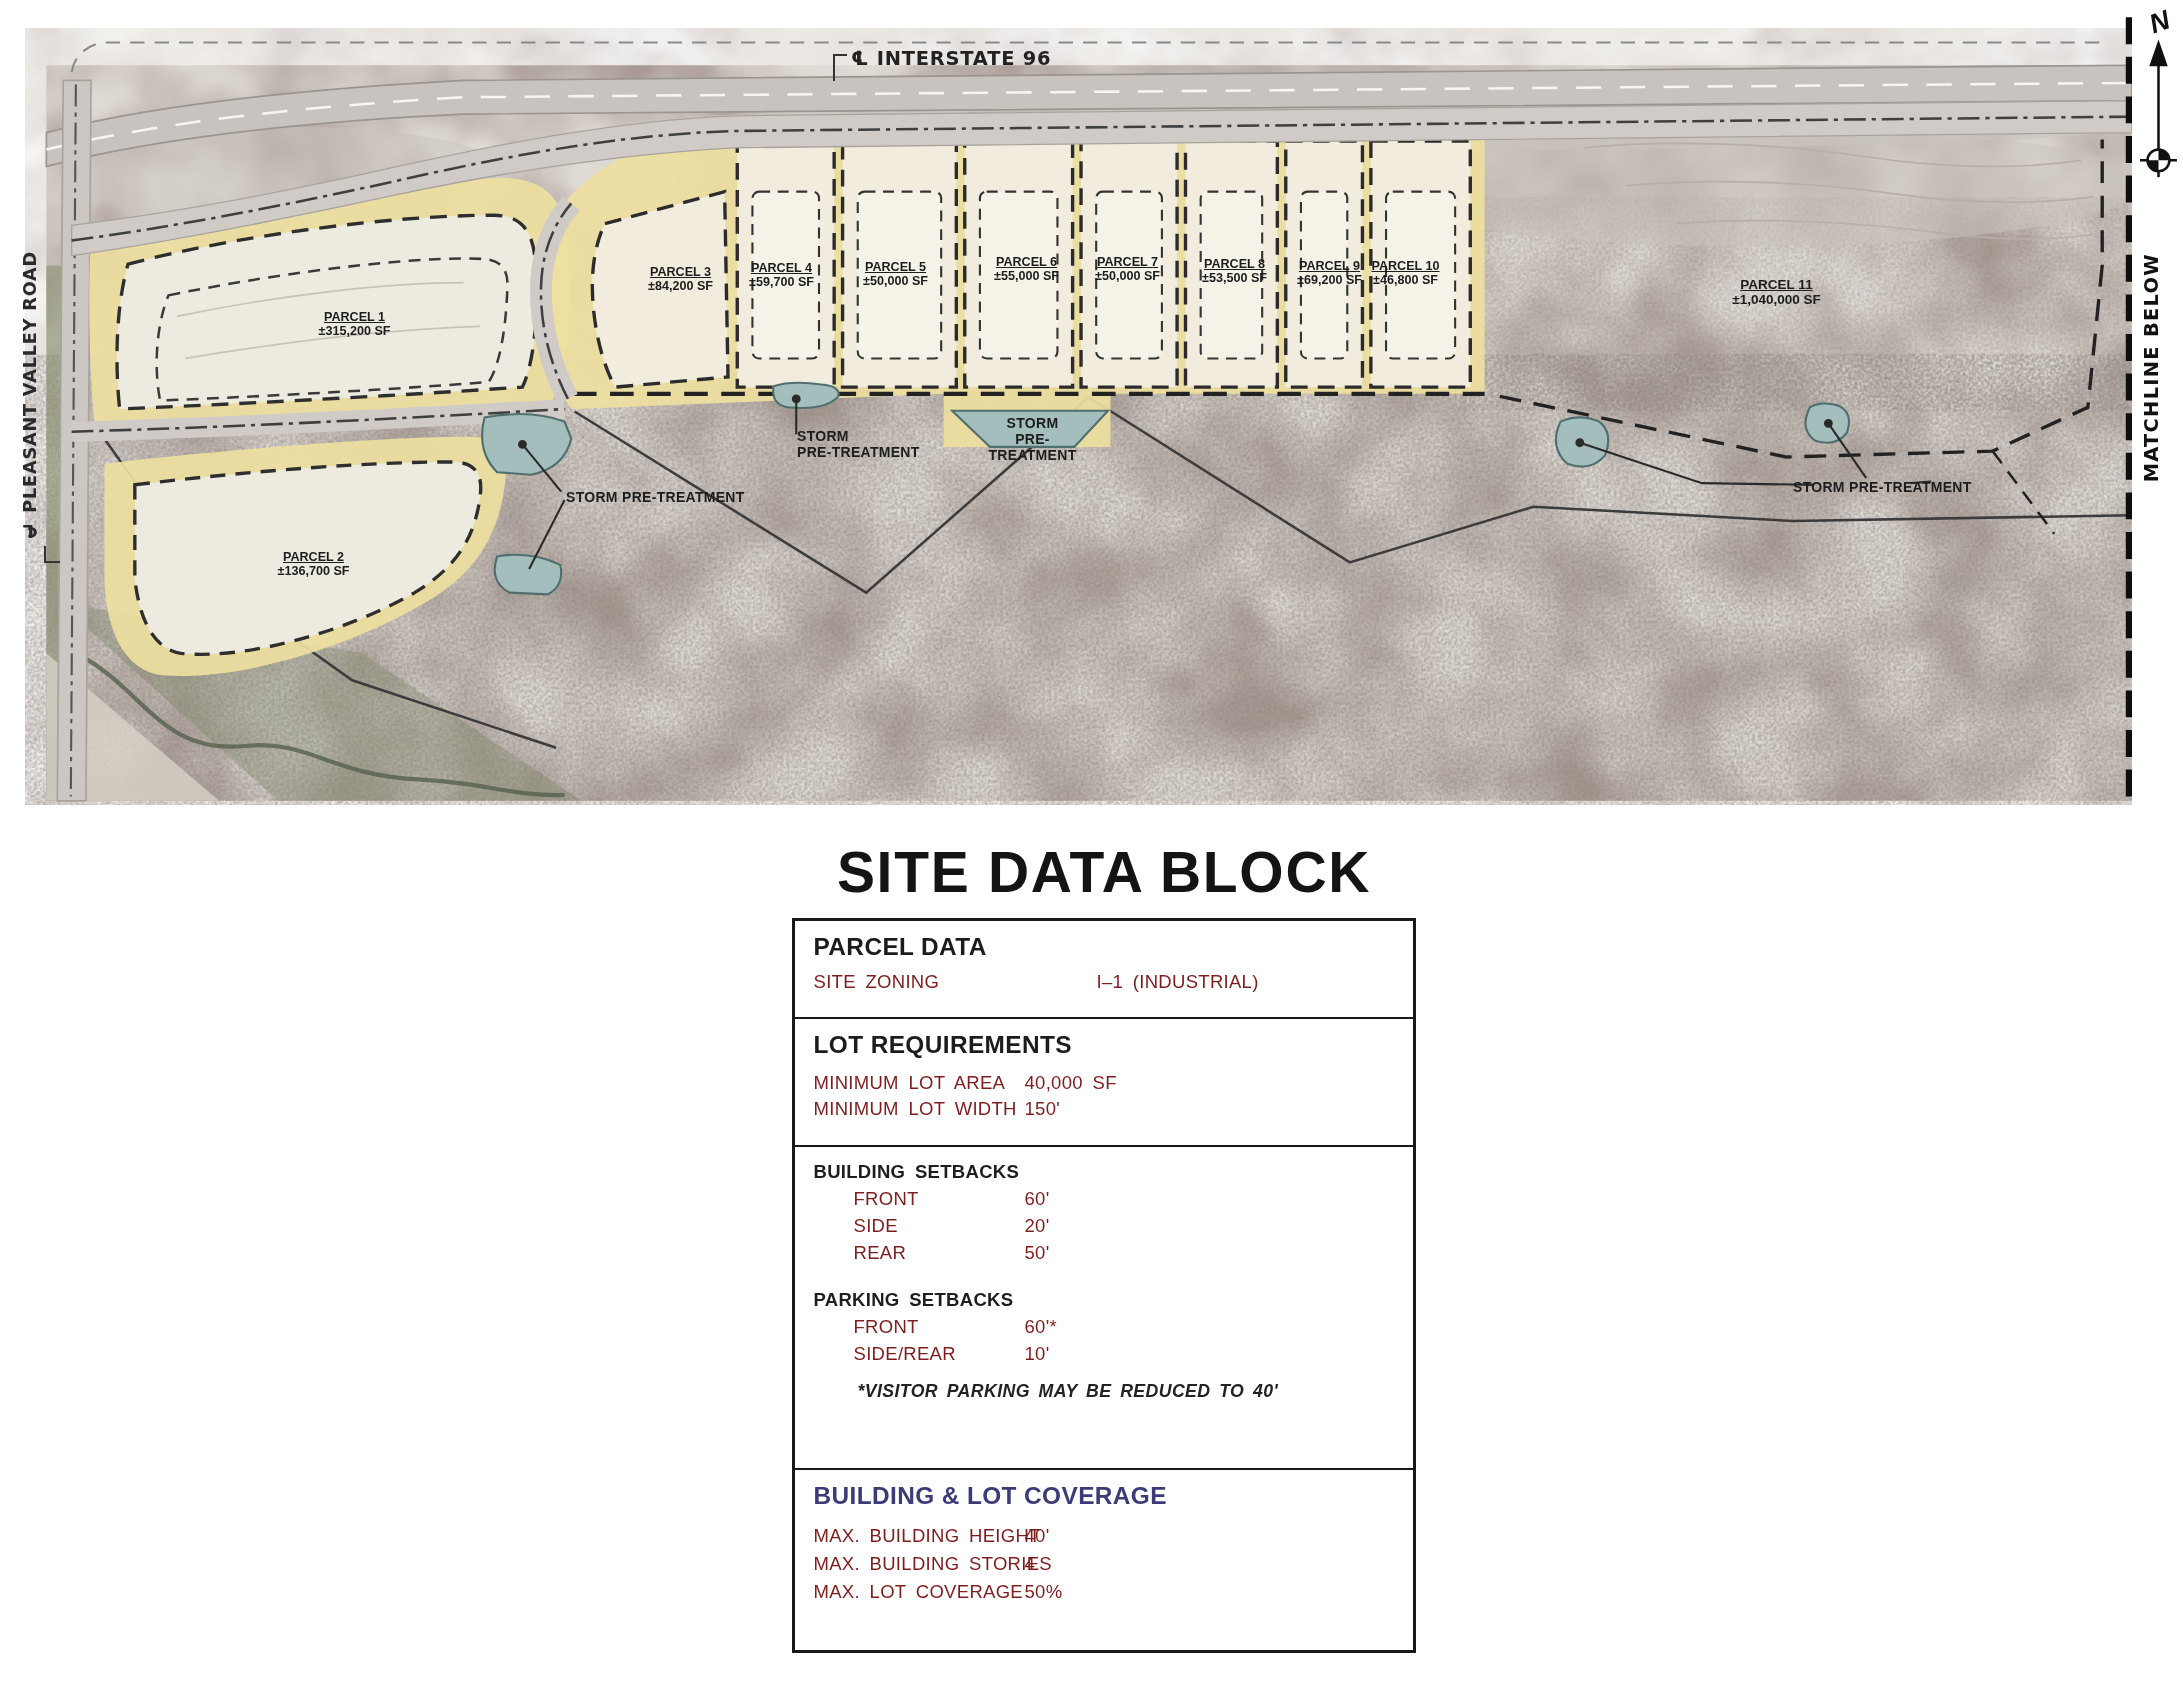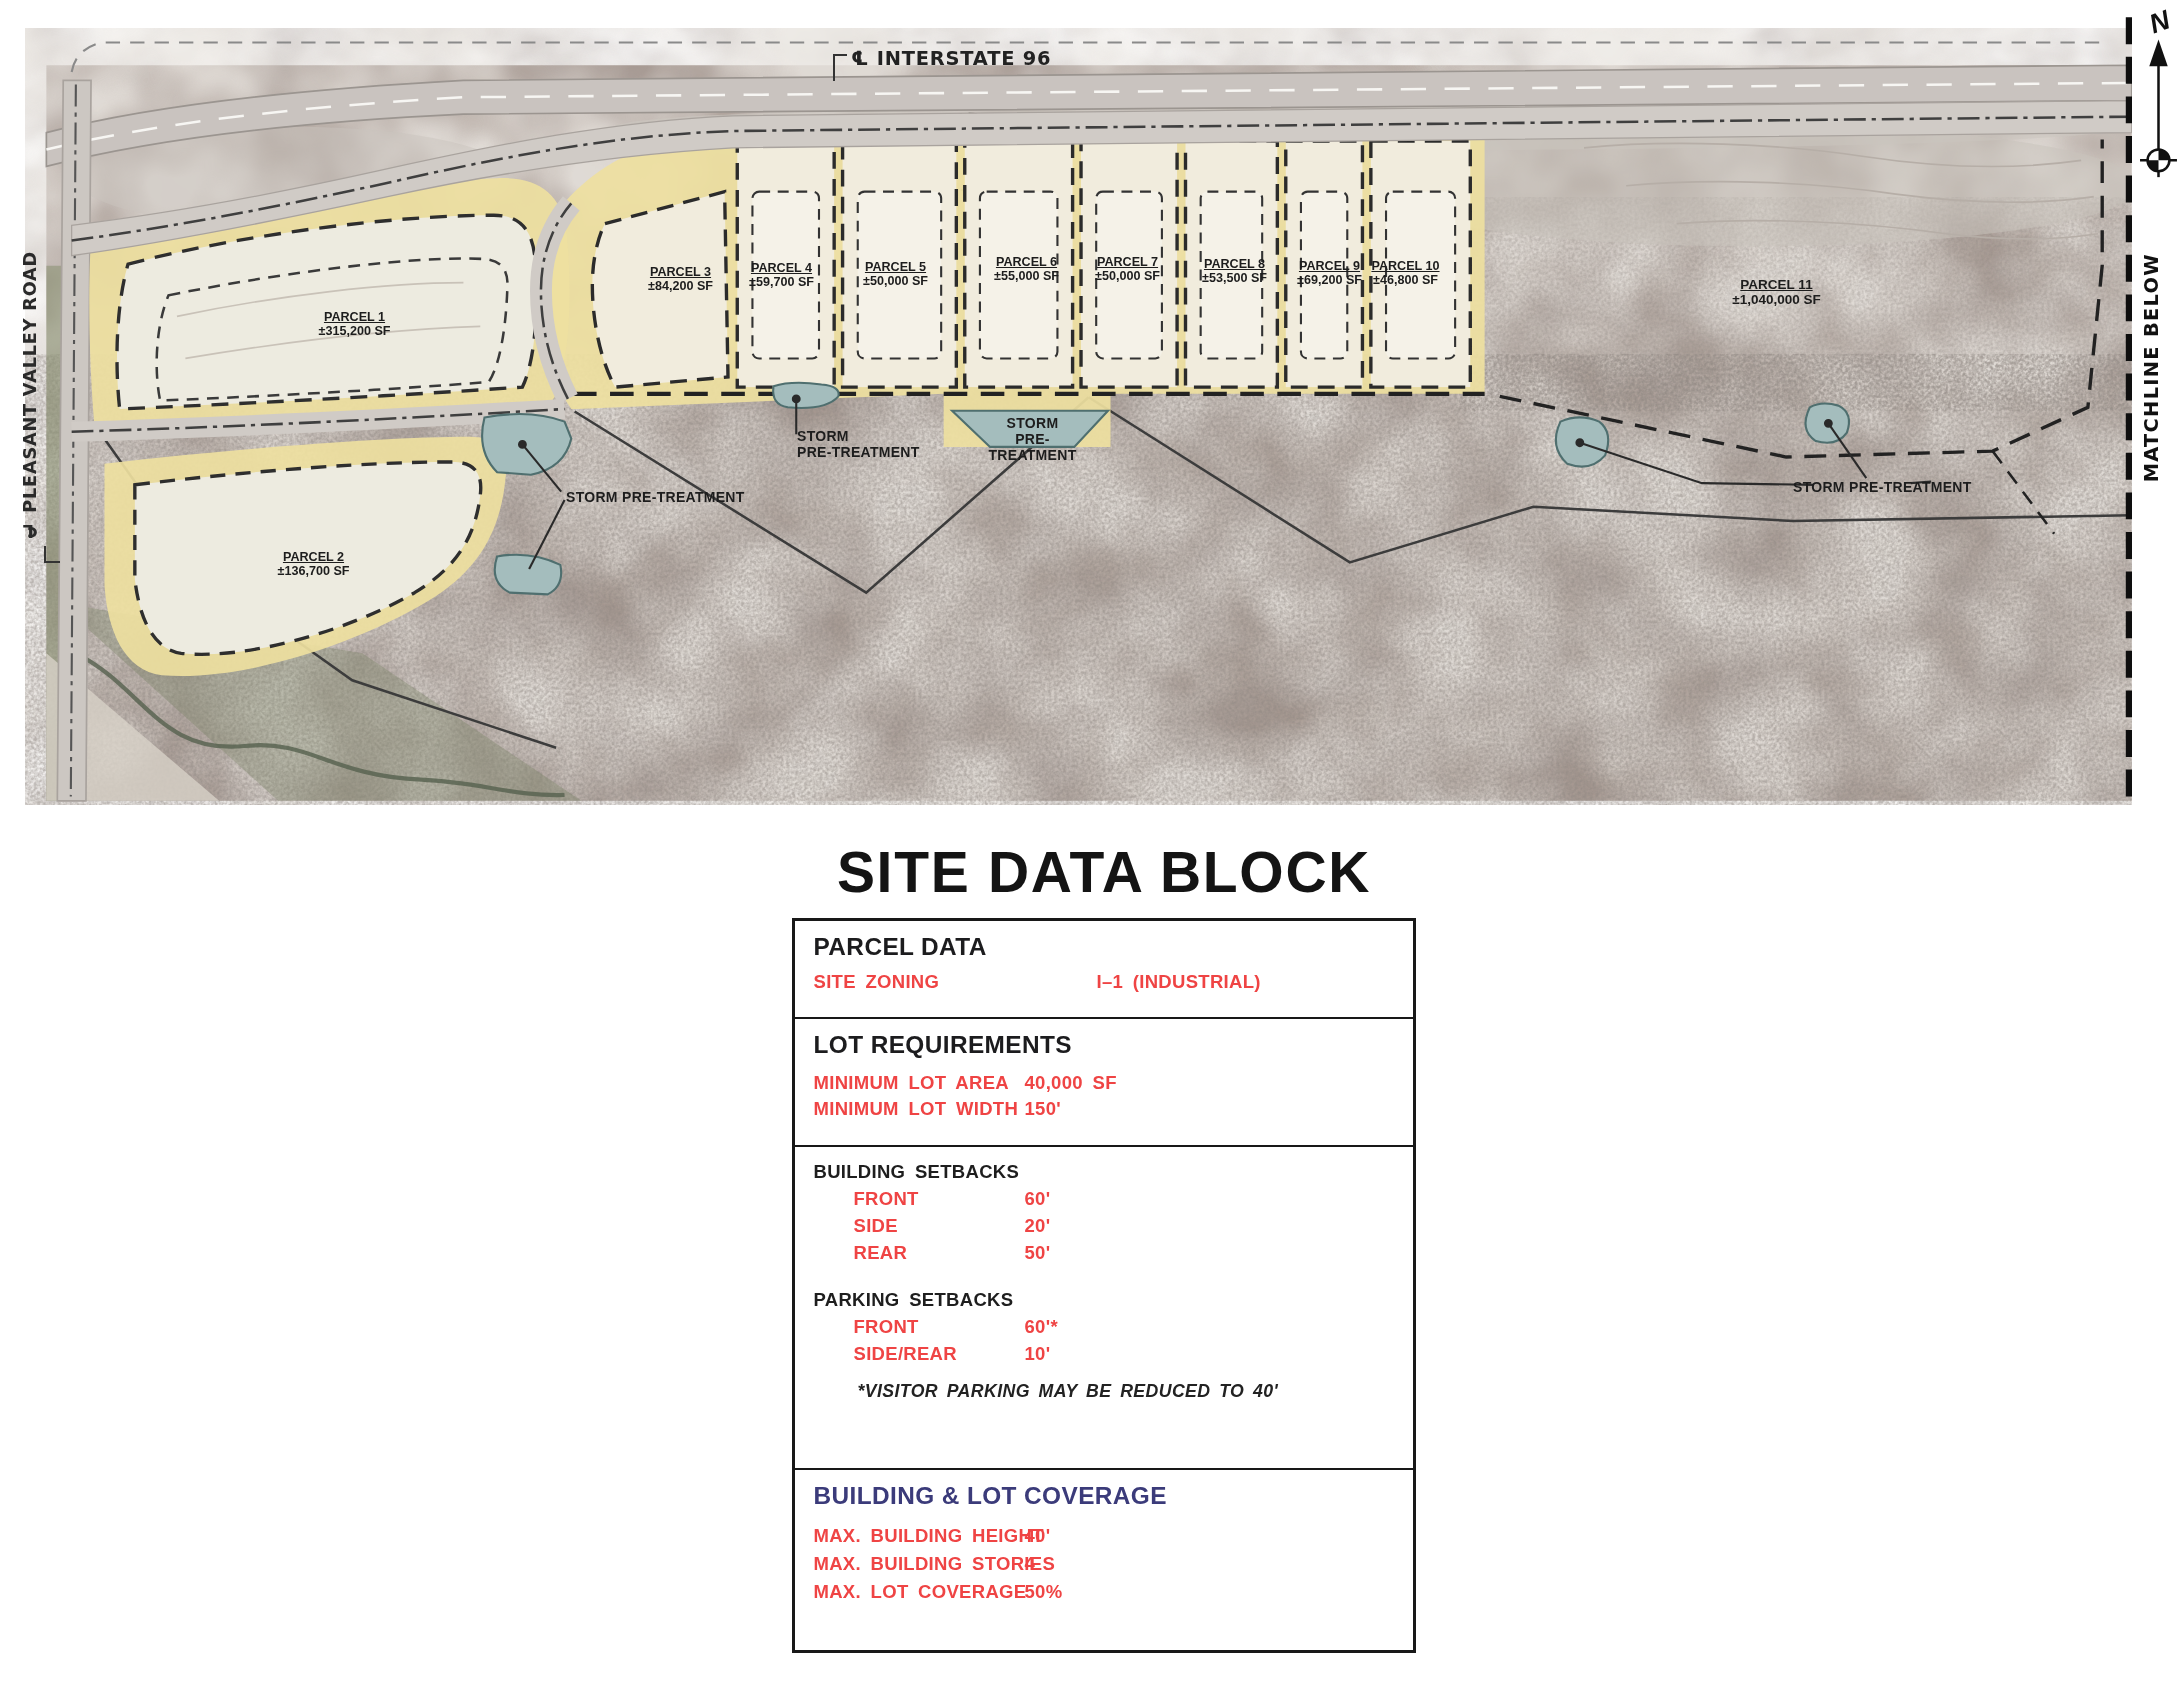--- a/index.html
+++ b/index.html
@@ -33,22 +33,22 @@
   
   .sdb-title{position:absolute;left:1104px;top:839px;transform:translateX(-50%);
              font-size:57px;font-weight:bold;letter-spacing:1.7px;color:#141414;white-space:nowrap;}
   .sdb-table{position:absolute;left:792px;top:918px;width:624px;height:735px;
              border:3.4px solid #181818;box-sizing:border-box;background:#fff;}
   .sdb-sec{box-sizing:border-box;padding-left:18.5px;position:relative;}
   .sdb-sec + .sdb-sec{border-top:2.5px solid #181818;}
   .sec1{height:96px;} .sec2{height:128px;} .sec3{height:323px;} .sec4{height:162px;}
   .sdb-sec h3{margin:0;padding-top:11.8px;font-size:24.4px;letter-spacing:0.4px;color:#1c1c1e;}
   .sec4 h3{color:#3b3b7a;}
-  .trow{position:relative;font-size:18.5px;font-weight:bold;letter-spacing:0.3px;
-        word-spacing:4.2px;margin-top:10px;color:#ef4444;}
+  .trow{position:relative;font-size:18.5px;font-weight:normal;letter-spacing:0.3px;
+        word-spacing:4.2px;margin-top:10px;color:#7f1d1d;}
   .trow .val{position:absolute;left:211px;top:0;}
   .sec1 .trow .val{left:283px;}
   .trow.ind{padding-left:40px;}
   .subhead{font-size:18.5px;font-weight:bold;letter-spacing:0.3px;word-spacing:4.2px;
            margin-top:13.5px;color:#1e1e1e;}
   .notrow{margin-top:16px;padding-left:44px;font-size:17.7px;font-weight:bold;
           font-style:italic;letter-spacing:0.4px;word-spacing:3.4px;color:#222;}
 </style>
 </head>
 <body>

